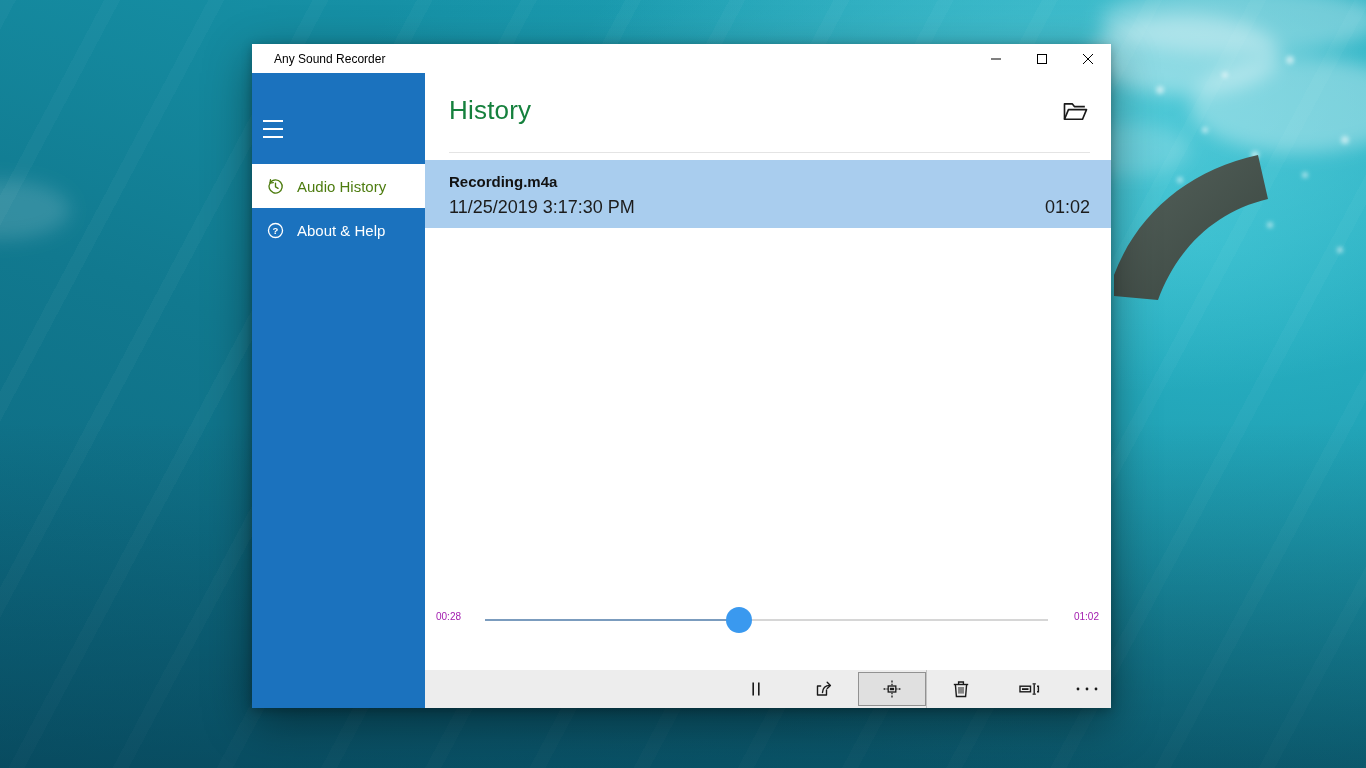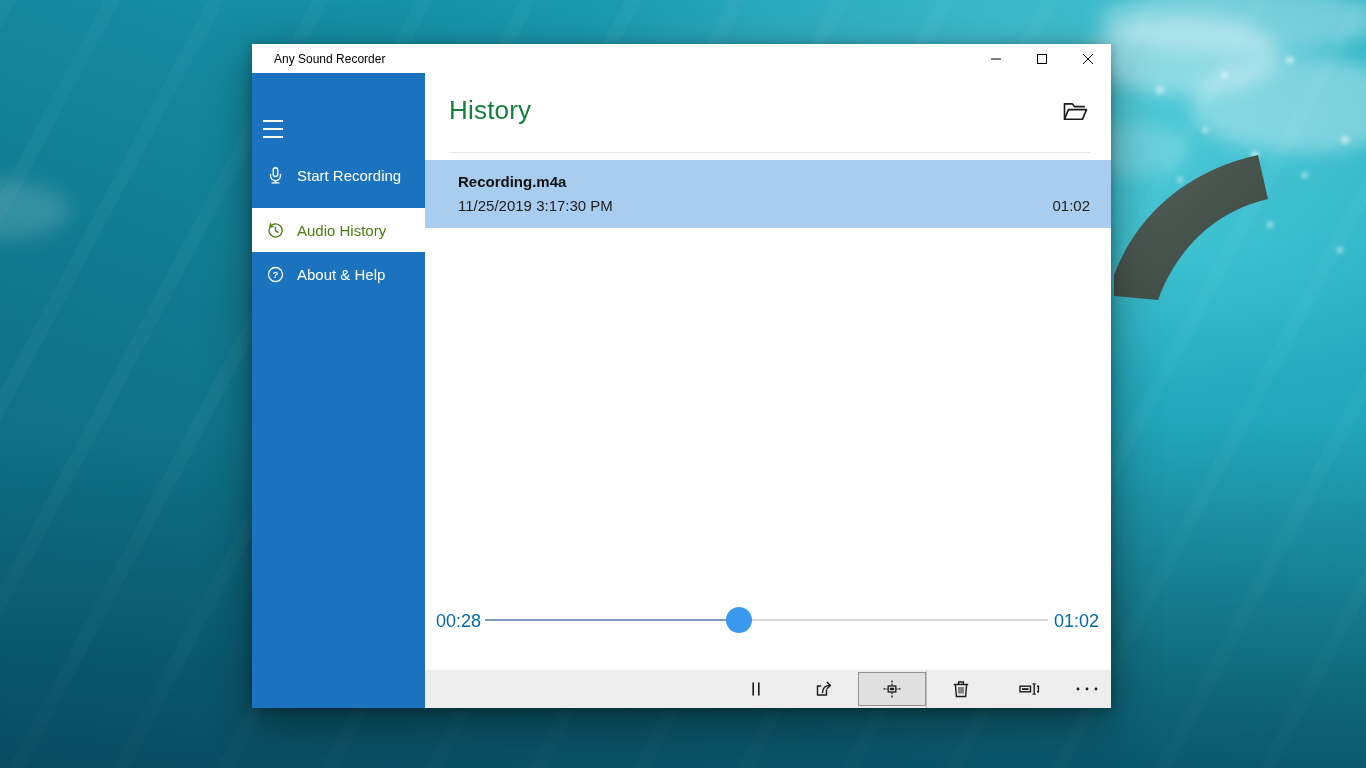--- a/index.html
+++ b/index.html
@@ -49,27 +49,27 @@
   .nav-item .nav-label { margin-left:12px; white-space:nowrap; }
   .nav-item.selected { background:#ffffff; color:#4d7c0f;margin-top:11px; }
 
   
   .main { position:relative; flex:1; background:#fff; }
   .page-title { position:absolute; top:22px; left:24px; font-size:26px; font-weight:300; color:#15803d; letter-spacing:0.2px; }
   .folder-btn { position:absolute; top:18px; right:14px; width:44px; height:40px; border:none; background:transparent;
                 display:flex; align-items:center; justify-content:center; cursor:default; }
   .divider { position:absolute; top:79px; left:24px; right:21px; height:1px; background:#e4e4e4; }
 
-  .recording-row { position:absolute; top:87px; left:0; right:0; height:68px; background:#a9cdee; padding:13px 21px 0 33px; cursor:default; }
+  .recording-row { position:absolute; top:87px; left:0; right:0; height:68px; background:#a9cdee; padding:13px 21px 0 24px; cursor:default; }
   .rec-name { font-size:15px; font-weight:700; color:#121212; }
-  .rec-meta { margin-top:7px; display:flex; justify-content:space-between; font-size:15px; color:#1c1c1c; }
+  .rec-meta { margin-top:7px; display:flex; justify-content:space-between; font-size:18px; color:#1c1c1c; }
 
   
   .player { position:absolute; left:0; right:0; bottom:72px; height:32px; }
-  .time { position:absolute; top:7px; font-size:18px; color:#0369a1; }
+  .time { position:absolute; top:7px; font-size:10px; color:#a21caf; }
   .time.elapsed { left:11px; }
   .time.total { right:12px; }
   .track { position:absolute; left:60px; right:63px; top:15px; height:2px; background:#d6d6d6; cursor:default; }
   .track .fill { position:absolute; left:0; top:0; height:2px; background:#7b9cbe; }
   .track .thumb { position:absolute; top:1px; transform:translate(-50%,-50%); width:26px; height:26px; border-radius:50%; background:#3a99ef; cursor:default; }
 
   
   .toolbar { position:absolute; left:0; right:0; bottom:0; height:38px; background:#ededed;
              display:flex; justify-content:flex-end; align-items:center; }
   .tb-btn { width:68px; height:38px; border:none; background:transparent; display:flex; align-items:center; justify-content:center; cursor:default; }
@@ -144,31 +144,20 @@
     <div class="app-body">
 
       <div class="sidebar">
         <button class="hamburger">
           <span></span>
             <span></span>
             <span></span>
         </button>
         <div class="nav">
 
-          <div class="nav-item">
-            <span class="nav-icon">
-              <svg width="19" height="19" viewBox="0 0 20 20" fill="none" stroke="currentColor" stroke-width="1.4" stroke-linecap="round">
-                <rect x="7.6" y="1.8" width="4.8" height="9.2" rx="2.4"></rect>
-                <path d="M4.8,8.8 v1.4 a5.2,5.2 0 0 0 10.4,0 V8.8"></path>
-                <line x1="10" y1="15.6" x2="10" y2="17.6"></line>
-                <line x1="6.4" y1="17.8" x2="13.6" y2="17.8"></line>
-              </svg>
-            </span>
-            <span class="nav-label">Start Recording</span>
-          </div>
 
           <div class="nav-item selected">
             <span class="nav-icon">
               <svg width="19" height="19" viewBox="0 0 20 20" fill="none" stroke="currentColor" stroke-width="1.4" stroke-linecap="round" stroke-linejoin="round">
                 <path d="M4.3,6.3 A6.9,6.9 0 1 0 10,3.1 c-2.3,0 -4.4,1.2 -5.7,3"></path>
                 <path d="M4.7,2.9 L4.2,6.4 L7.7,6.0"></path>
                 <path d="M10,6.4 V10.4 L12.7,12"></path>
               </svg>
             </span>
             <span class="nav-label">Audio History</span>

